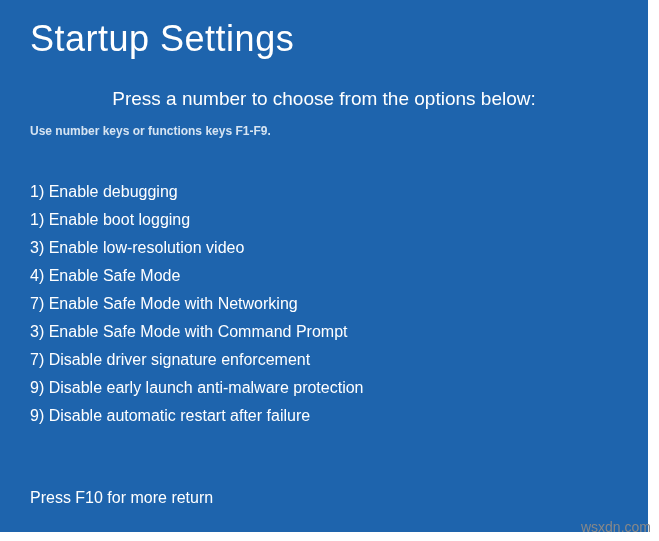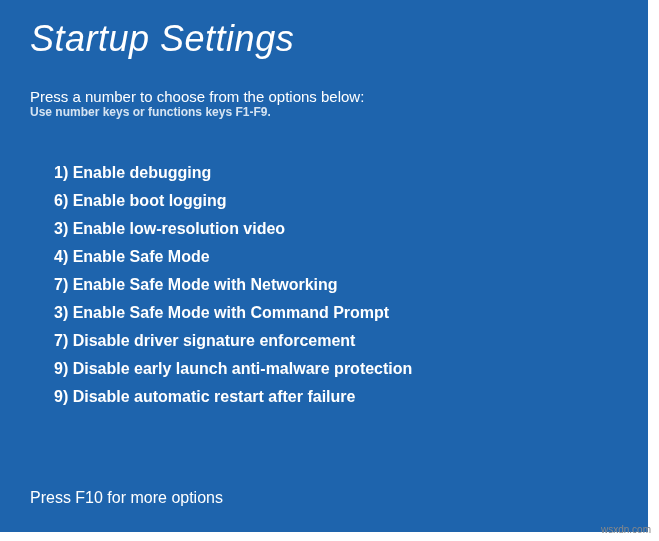--- a/index.html
+++ b/index.html
@@ -20,82 +20,82 @@
       background: #1e64ad;
       color: #ffffff;
       padding: 18px 30px 20px 30px;
       position: relative;
     }
     .title {
       font-size: 36px;
       font-weight: 300;
       letter-spacing: 0.5px;
       margin-bottom: 28px;
-      font-style: italic;
     }
     .instruction {
-      font-size: 15px;
+      font-size: 19px;
       font-weight: 400;
+      margin-bottom: 14px;
+      text-align: center;
     }
     .hint {
       font-size: 12px;
       font-weight: 700;
       color: #d6e4f2;
       margin-bottom: 40px;
     }
     .options {
       margin-bottom: 52px;
     }
     .option {
       font-size: 16px;
-      font-weight: 700;
+      font-weight: 400;
       line-height: 1.75;
-      margin-left: 24px;
     }
     .footer {
       position: absolute;
       bottom: 22px;
       left: 30px;
     }
     .footer-line {
       font-size: 16px;
       font-weight: 400;
       line-height: 1.5;
     }
     .watermark {
       position: absolute;
       bottom: 6px;
       right: 8px;
-      font-size: 10px;
+      font-size: 14px;
       color: #888;
       font-family: Arial, sans-serif;
     }
   </style>
 </head>
 <body>
 
 <div class="screen">
 
   <h1 class="title">Startup Settings</h1>
 
   <div class="instruction">Press a number to choose from the options below:</div>
 
   <div class="hint">Use number keys or functions keys F1-F9.</div>
 
   <div class="options">
     <div class="option">1) Enable debugging</div>
-    <div class="option">6) Enable boot logging</div>
+    <div class="option">1) Enable boot logging</div>
     <div class="option">3) Enable low-resolution video</div>
     <div class="option">4) Enable Safe Mode</div>
     <div class="option">7) Enable Safe Mode with Networking</div>
     <div class="option">3) Enable Safe Mode with Command Prompt</div>
     <div class="option">7) Disable driver signature enforcement</div>
     <div class="option">9) Disable early launch anti-malware protection</div>
     <div class="option">9) Disable automatic restart after failure</div>
   </div>
 
   <div class="footer">
-    <div class="footer-line">Press F10 for more options</div>
+    <div class="footer-line">Press F10 for more return</div>
   </div>
 
 </div>
 
 <div class="watermark">wsxdn.com</div>
 
 </body></html>

